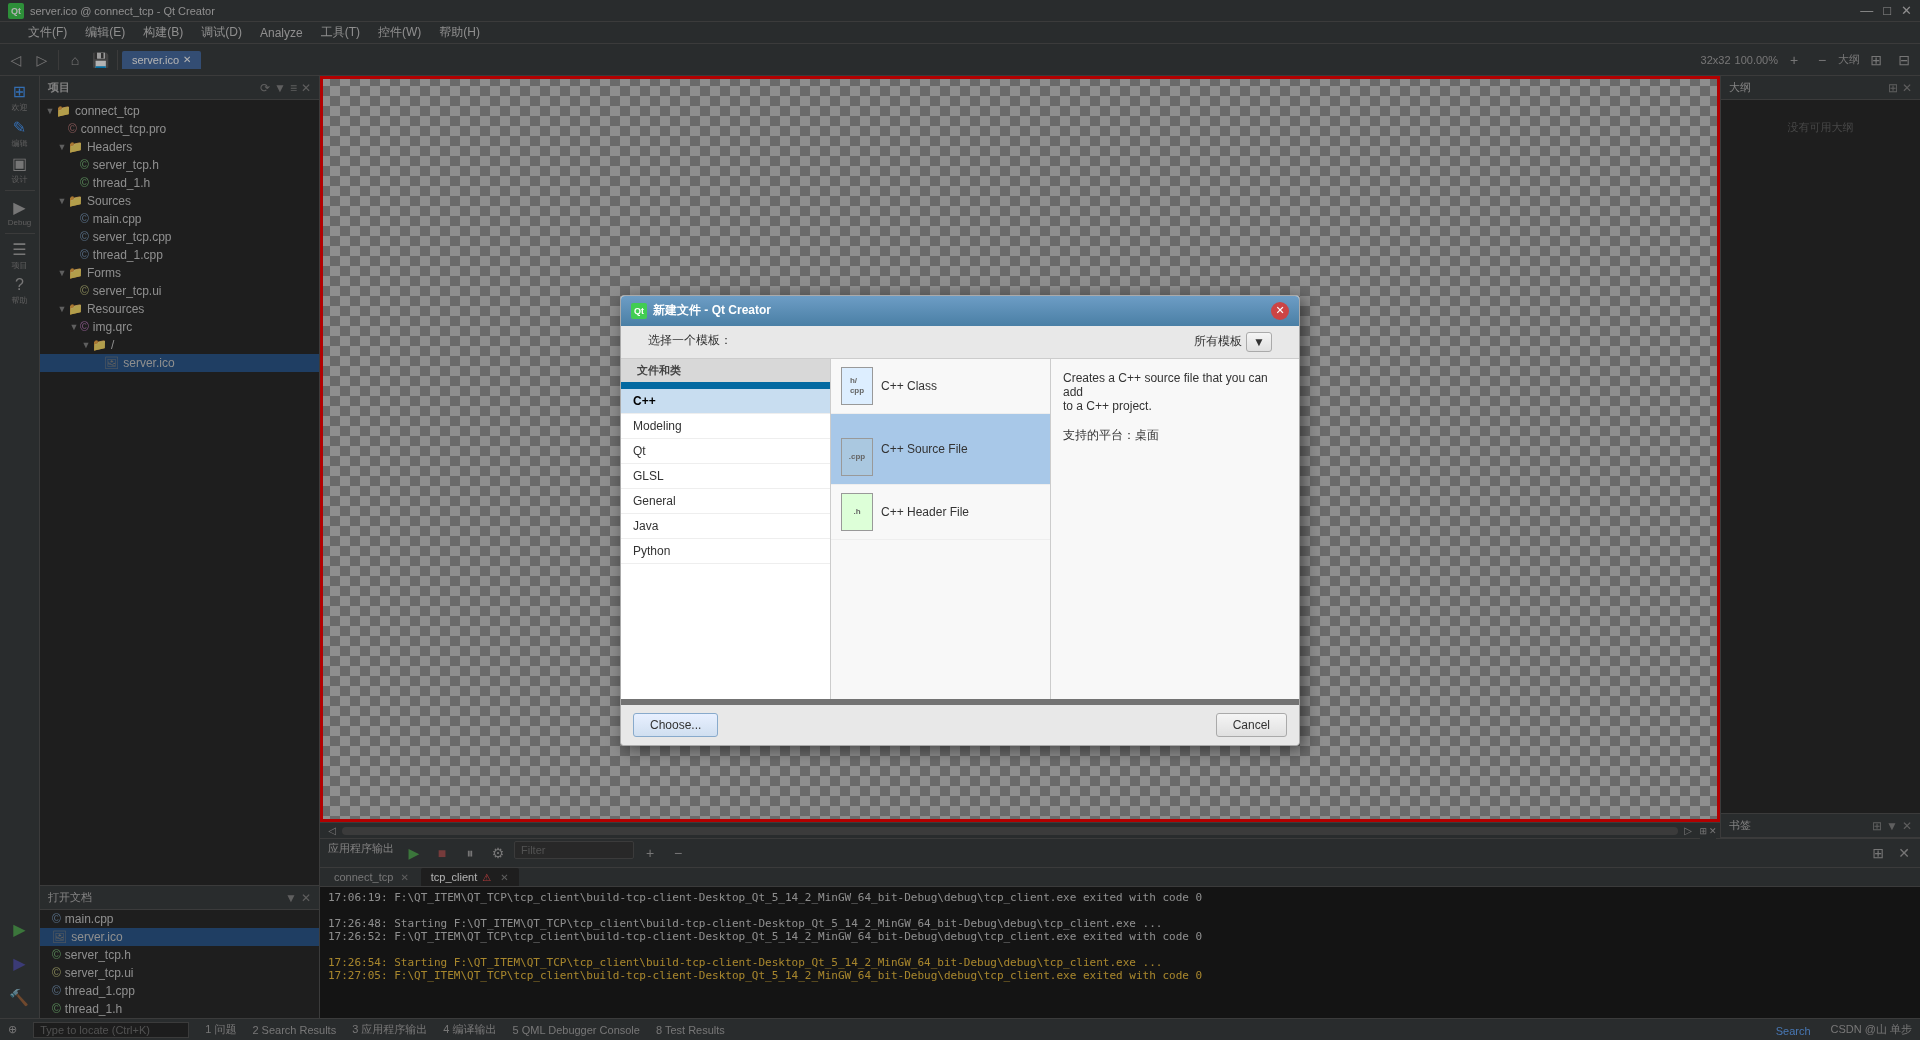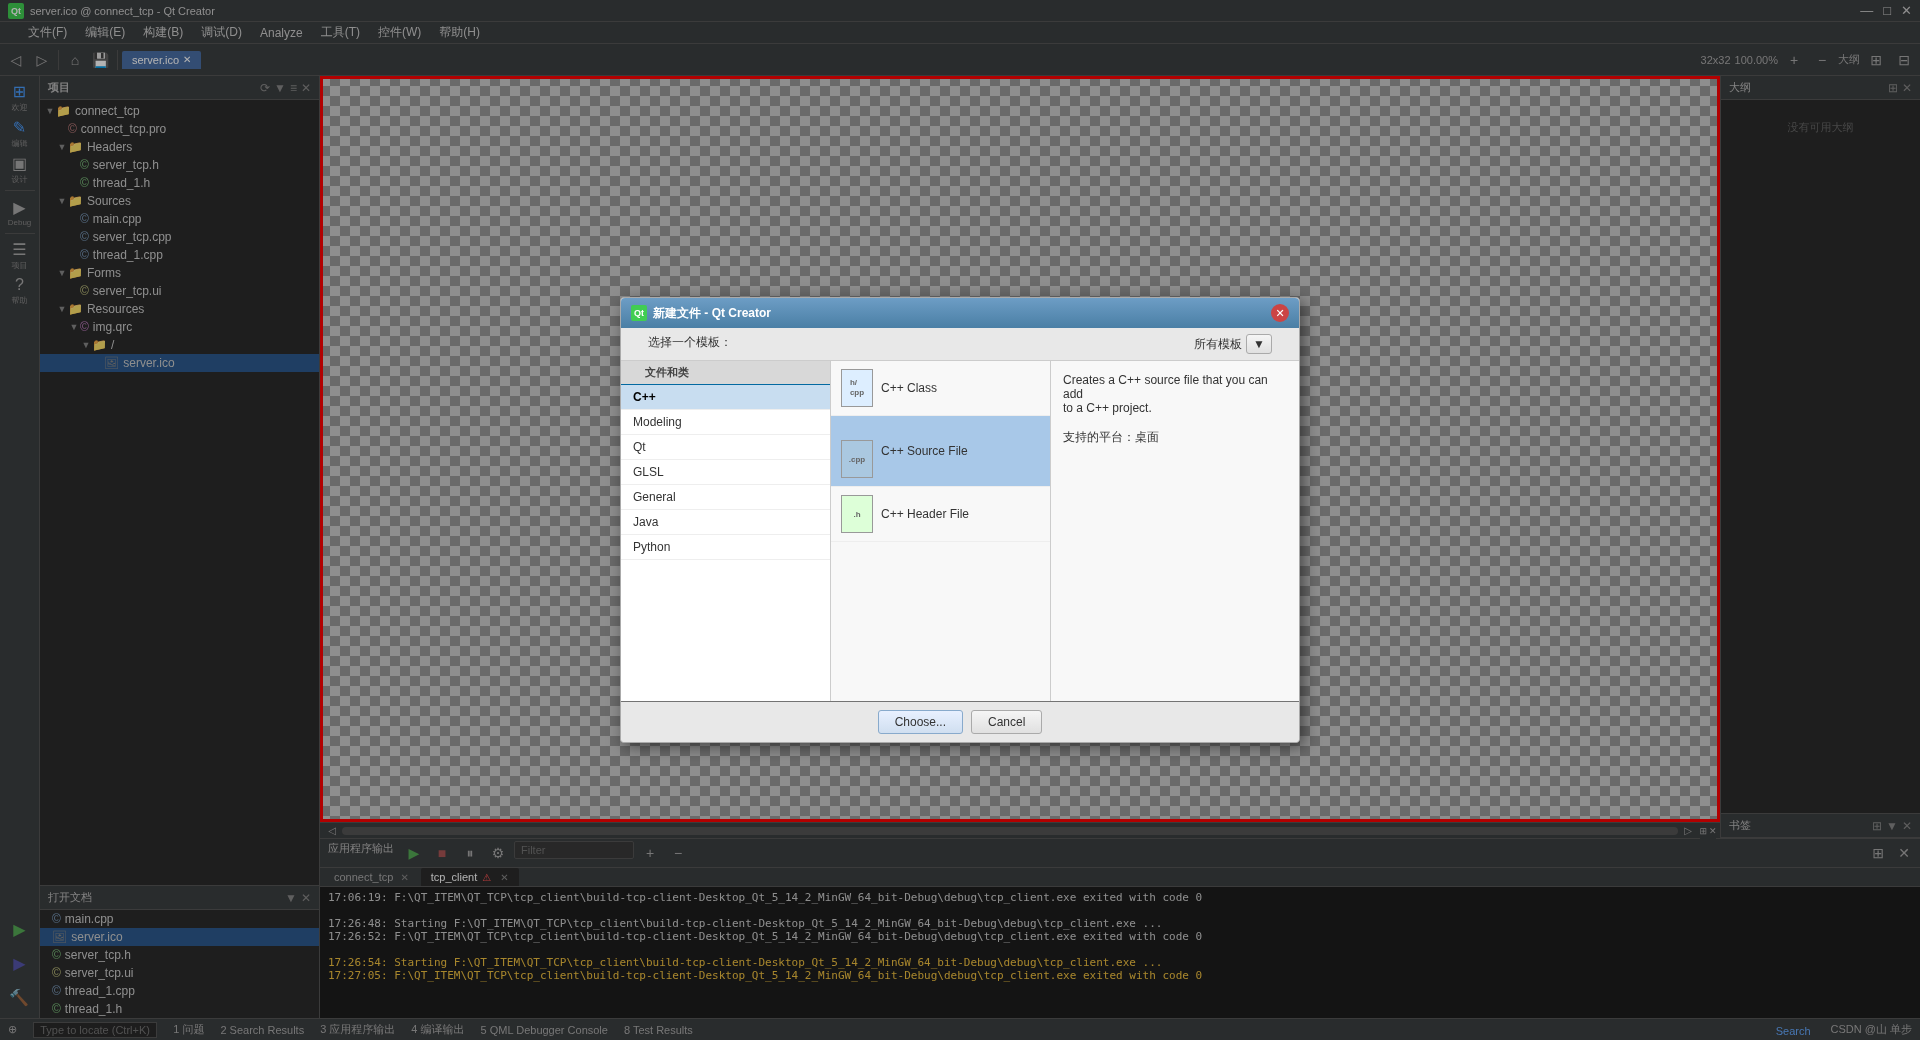--- a/index.html
+++ b/index.html
@@ -276,25 +276,25 @@
 
     .dialog-left-panel {
       width: 210px;
       background: #fff;
       border-right: 1px solid #ccc;
       display: flex;
       flex-direction: column;
     }
     .dialog-left-header {
       background: #d8d8d8;
-      padding: 4px 24px;
+      padding: 4px 16px;
       font-size: 11px;
       color: #444;
       font-weight: bold;
-      border-bottom: 1px solid #0369a1;
+      border-bottom: 7px solid #0369a1;
     }
     .dialog-category-list {
       flex: 1;
       overflow-y: auto;
     }
     .dialog-category-item {
       padding: 5px 12px;
       font-size: 12px;
       color: #333;
       cursor: pointer;
@@ -336,23 +336,23 @@
       background: #f8f8f8;
       padding: 12px;
       font-size: 12px;
       color: #333;
     }
 
     .dialog-footer {
       background: #e8e8e8;
       padding: 8px 12px;
       display: flex;
-      justify-content: center;
+      justify-content: space-between;
       gap: 8px;
-      border-top: 1px solid #737373;
+      border-top: 6px solid #737373;
       border-radius: 0 0 4px 4px;
     }
     .dialog-btn {
       padding: 4px 16px;
       font-size: 12px;
       cursor: pointer;
       border-radius: 3px;
       border: 1px solid #aaa;
       background: linear-gradient(180deg, #f5f5f5, #e0e0e0);
       color: #333;
@@ -746,21 +746,21 @@
         <div class="highlight">17:26:54: Starting F:\QT_ITEM\QT_TCP\tcp_client\build-tcp-client-Desktop_Qt_5_14_2_MinGW_64_bit-Debug\debug\tcp_client.exe ...</div>
         <div class="highlight">17:27:05: F:\QT_ITEM\QT_TCP\tcp_client\build-tcp-client-Desktop_Qt_5_14_2_MinGW_64_bit-Debug\debug\tcp_client.exe exited with code 0</div>
       </div>
     </div>
   </div>
 </div>
 
 <div id="status-bar">
   <span>⊕</span>
   <div class="status-item">
-    <input style="background: rgb(42, 42, 42); border: 1px solid rgb(85, 85, 85); color: rgb(170, 170, 170); padding: 1px 6px; font-size: 11px; width: 124px;" placeholder="Type to locate (Ctrl+K)">
+    <input style="background: rgb(42, 42, 42); border: 1px solid rgb(85, 85, 85); color: rgb(170, 170, 170); padding: 1px 6px; font-size: 11px; width: 156px;" placeholder="Type to locate (Ctrl+K)">
   </div>
   <span>1 问题</span>
   <span>2 Search Results</span>
   <span>3 应用程序输出</span>
   <span>4 编译输出</span>
   <span>5 QML Debugger Console</span>
   <span>8 Test Results</span>
   <div style="margin-left:auto; display:flex; align-items:flex-end; gap:20px;">
     <span style="color:#6af;">Search</span>
     <span style="color:#aaa;">CSDN @山 单步</span>

